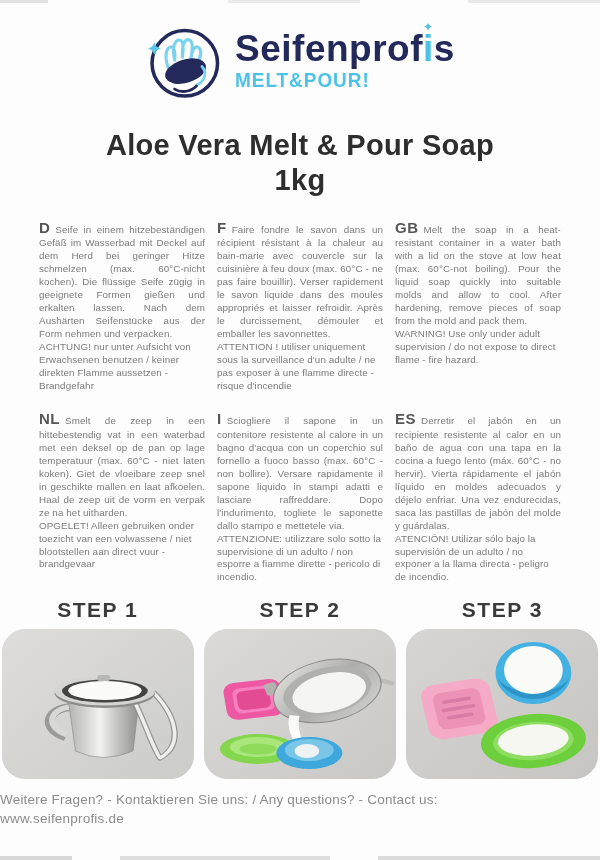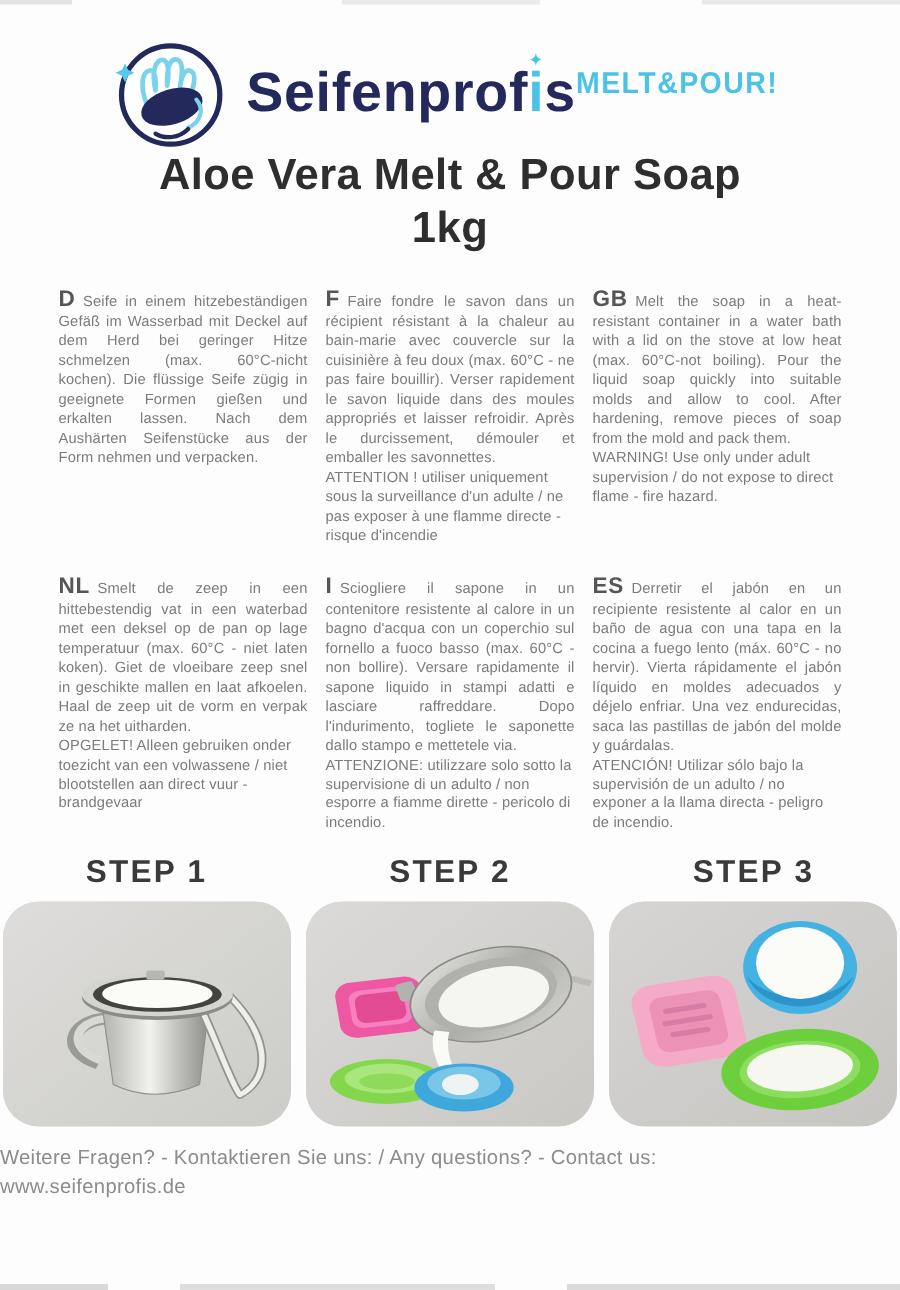--- a/index.html
+++ b/index.html
@@ -7,28 +7,28 @@
   body { font-family:"Liberation Sans","DejaVu Sans",sans-serif; }
   .page { position:relative; width:600px; height:860px; margin:0 auto; background:#fdfdfd; overflow:hidden; }
   .edge-top { position:absolute; top:0; left:0; width:100%; height:3px;
     background:linear-gradient(90deg,#d8d8d8 0 8%,transparent 8% 38%,#e2e2e2 38% 60%,transparent 60% 78%,#e0e0e0 78% 100%); opacity:.7; }
   .edge-bottom { position:absolute; bottom:0; left:0; width:100%; height:4px;
     background:linear-gradient(90deg,#cfcfcf 0 12%,transparent 12% 20%,#d6d6d6 20% 55%,transparent 55% 63%,#d2d2d2 63% 100%); opacity:.8; }
 
   
   .header { display:flex; justify-content:center; align-items:center; gap:12px; padding-top:22px; }
   .logo-circle { width:78px; height:78px; flex:0 0 auto; }
-  .logo-text { display:flex; }
+  .logo-text { display:flex; flex-direction:column; }
   .brand { font-size:37px; font-weight:bold; color:#232a5b; letter-spacing:0.5px; line-height:1; }
   .brand .brand-i { color:#4cc3e6; position:relative; }
   .brand .brand-i .i-sparkle { position:absolute; top:-7px; left:0px; font-size:12px; color:#4cc3e6; }
   .tagline { font-size:20px; font-weight:bold; color:#4cc3e6; letter-spacing:1px; transform:scaleX(.95); transform-origin:left; margin-top:2px; }
 
   
-  .title { text-align:center; margin-top:0; font-weight:bold; color:#2e2e2e; font-size:29px; line-height:1.2; letter-spacing:0.3px; }
+  .title { text-align:center; margin-top:28px; font-weight:bold; color:#2e2e2e; font-size:29px; line-height:1.2; letter-spacing:0.3px; }
 
   
   .sections { width:522px; margin:20px auto 0; display:grid; grid-template-columns:1fr 1fr 1fr; column-gap:12px; row-gap:17px; }
   .section { font-size:9.8px; line-height:1.32; color:#7b7b7b; text-align:justify; letter-spacing:0.1px; }
   .section .code { font-size:15px; font-weight:bold; color:#565656; margin-right:5px; letter-spacing:0.5px; }
   .section .warning { display:block; text-align:left; }
 
   
   .steps { width:597px; margin:14px auto 0; display:grid; grid-template-columns:1fr 1fr 1fr; column-gap:10px; }
   .step-label { text-align:center; font-size:21px; font-weight:bold; color:#3a3a3a; letter-spacing:1.5px; }
@@ -67,20 +67,21 @@
   </div>
 
   <div class="title">
     <div>Aloe Vera Melt &amp; Pour Soap</div>
     <div>1kg</div>
   </div>
 
   <div class="sections">
     <p class="section">
       <b class="code">D</b><span>Seife in einem hitzebeständigen Gefäß im Wasserbad mit Deckel auf dem Herd bei geringer Hitze schmelzen (max. 60°C-nicht kochen). Die flüssige Seife zügig in geeignete Formen gießen und erkalten lassen. Nach dem Aushärten Seifenstücke aus der Form nehmen und verpacken.</span>
+      <span class="warning">ACHTUNG! nur unter Aufsicht von Erwachsenen benutzen / keiner direkten Flamme aussetzen - Brandgefahr</span>
     </p>
     <p class="section">
       <b class="code">F</b><span>Faire fondre le savon dans un récipient résistant à la chaleur au bain-marie avec couvercle sur la cuisinière à feu doux (max. 60°C - ne pas faire bouillir). Verser rapidement le savon liquide dans des moules appropriés et laisser refroidir. Après le durcissement, démouler et emballer les savonnettes.</span>
       <span class="warning">ATTENTION ! utiliser uniquement sous la surveillance d'un adulte / ne pas exposer à une flamme directe - risque d'incendie</span>
     </p>
     <p class="section">
       <b class="code">GB</b><span>Melt the soap in a heat-resistant container in a water bath with a lid on the stove at low heat (max. 60°C-not boiling). Pour the liquid soap quickly into suitable molds and allow to cool. After hardening, remove pieces of soap from the mold and pack them.</span>
       <span class="warning">WARNING! Use only under adult supervision / do not expose to direct flame - fire hazard.</span>
     </p>
     <p class="section">

